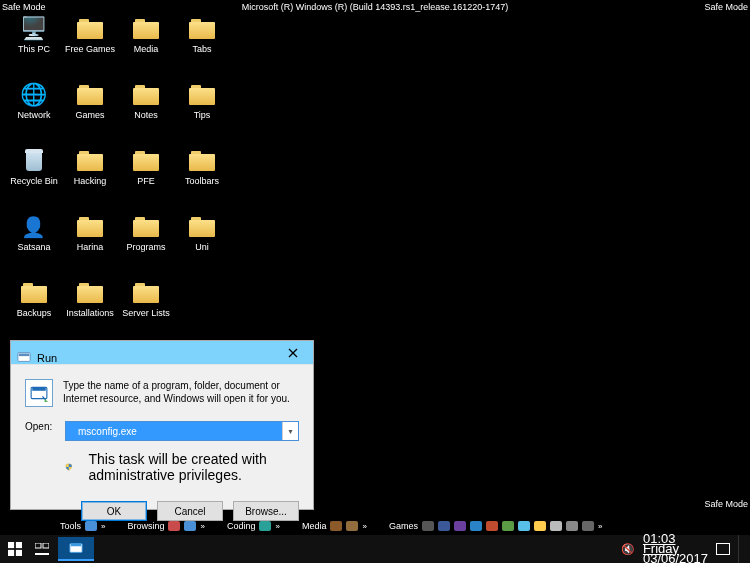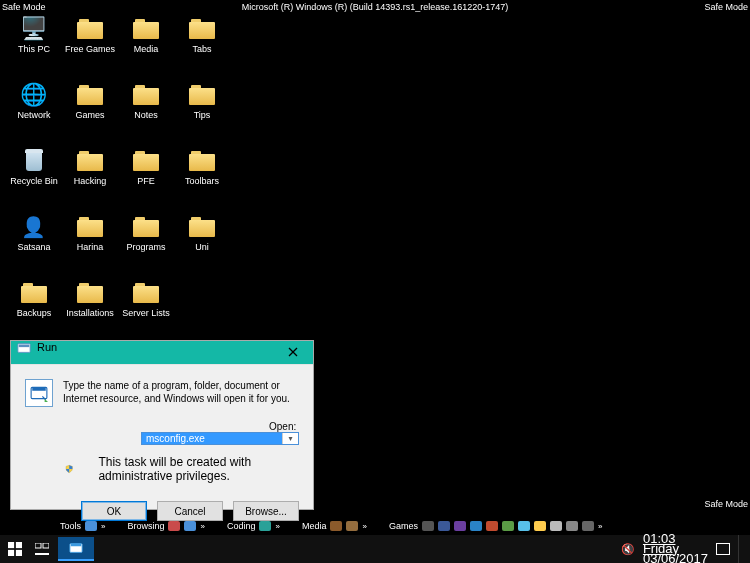--- a/index.html
+++ b/index.html
@@ -21,34 +21,34 @@
   .folder .body { position: absolute; top: 3px; left: 0; width: 26px; height: 17px; background: linear-gradient(#fce089,#e8b94a); border-radius: 1px; }
 
   
   .sys { font-size: 22px; line-height: 1; }
   .recycle { width: 22px; height: 24px; position: relative; }
   .recycle .lid { position: absolute; top: 0; left: 2px; width: 18px; height: 4px; background: #d9e6ef; border-radius: 2px 2px 0 0; }
   .recycle .bin { position: absolute; top: 4px; left: 3px; width: 16px; height: 18px; background: linear-gradient(#cfe2ef,#9ebed2); border-radius: 0 0 3px 3px; }
 
   
   .dialog { position: absolute; left: 10px; top: 340px; width: 304px; height: 170px; background: #f0f0f0; border: 1px solid #aaa; box-shadow: 3px 3px 10px rgba(0,0,0,.5); color: #000; }
-  .dlg-tb { height: 24px; background: #14b8a6; display: flex; align-items: flex-start; padding: 0 2px 0 6px; border-bottom: 1px solid #e4e4e4; }
+  .dlg-tb { height: 24px; background: #7dd3fc; display: flex; align-items: flex-end; padding: 0 2px 0 6px; border-bottom: 1px solid #e4e4e4; }
   .dlg-tb .ico { width: 14px; height: 14px; margin-right: 6px; display:flex; align-items:center; justify-content:center; }
   .dlg-tb .title { font-size: 11px; flex: 1; }
   .dlg-tb .close { width: 36px; height: 22px; display:flex; align-items:center; justify-content:center; font-size: 12px; cursor:default; }
   .dlg-body { padding: 14px 14px 8px 14px; }
   .dlg-desc { display:flex; gap:10px; align-items:flex-start; }
   .dlg-desc .runico { width:28px; height:28px; flex:none; background:#fff; border:1px solid #6ea2d0; display:flex; align-items:center; justify-content:center; color:#1e6bb8; font-size:16px; }
   .dlg-desc .txt { font-size: 10px; line-height: 13px; }
-  .dlg-open { display:flex; align-items:flex-end; margin-top:14px;flex-direction:column; }
+  .dlg-open { display:flex; align-items:flex-start; gap:10px; margin-top:14px; }
   .dlg-open .lbl { font-size:10px; width:30px; }
   .dlg-open .combo { flex:1; height:20px; display:flex; border:1px solid #4a90d9; background:#fff; }
-  .dlg-open .combo input { flex:1; border:none; outline:none; font-size:10px; padding:0 4px; background:#3399ff; color:#fff; }
+  .dlg-open .combo input { flex:1; border:none; outline:none; font-size:10px; padding:0 12px; background:#3399ff; color:#fff; }
   .dlg-open .combo .cbtn { width:16px; display:flex; align-items:center; justify-content:center; font-size:8px; border-left:1px solid #ccc; background:#fff; color:#555; }
-  .dlg-admin { display:flex; align-items:center; gap:25px; margin:10px 0 0 40px; font-size:12px; }
+  .dlg-admin { display:flex; align-items:center; gap:16px; margin:10px 0 0 40px; font-size:14px; }
   .dlg-admin .shield { width:12px; height:12px; }
   .dlg-btns { display:flex; justify-content:flex-end; gap:10px; padding:10px 14px 12px 14px; }
   .dlg-btn { width:66px; height:20px; font-size:10px; background:#e1e1e1; border:1px solid #adadad; display:flex; align-items:center; justify-content:center; color:#000; cursor:default; }
   .dlg-btn.primary { border:1px solid #0078d7; box-shadow: inset 0 0 0 1px #7eb7e6; }
 
   
   .quick { position:absolute; left:60px; right:130px; top:518px; height:16px; display:flex; align-items:center; gap:22px; font-size:9px; color:#fff; }
   .quick .grp { display:flex; align-items:center; gap:4px; }
   .quick .chev { font-size:8px; color:#fff; }
   .quick .tag { font-size:9px; }

